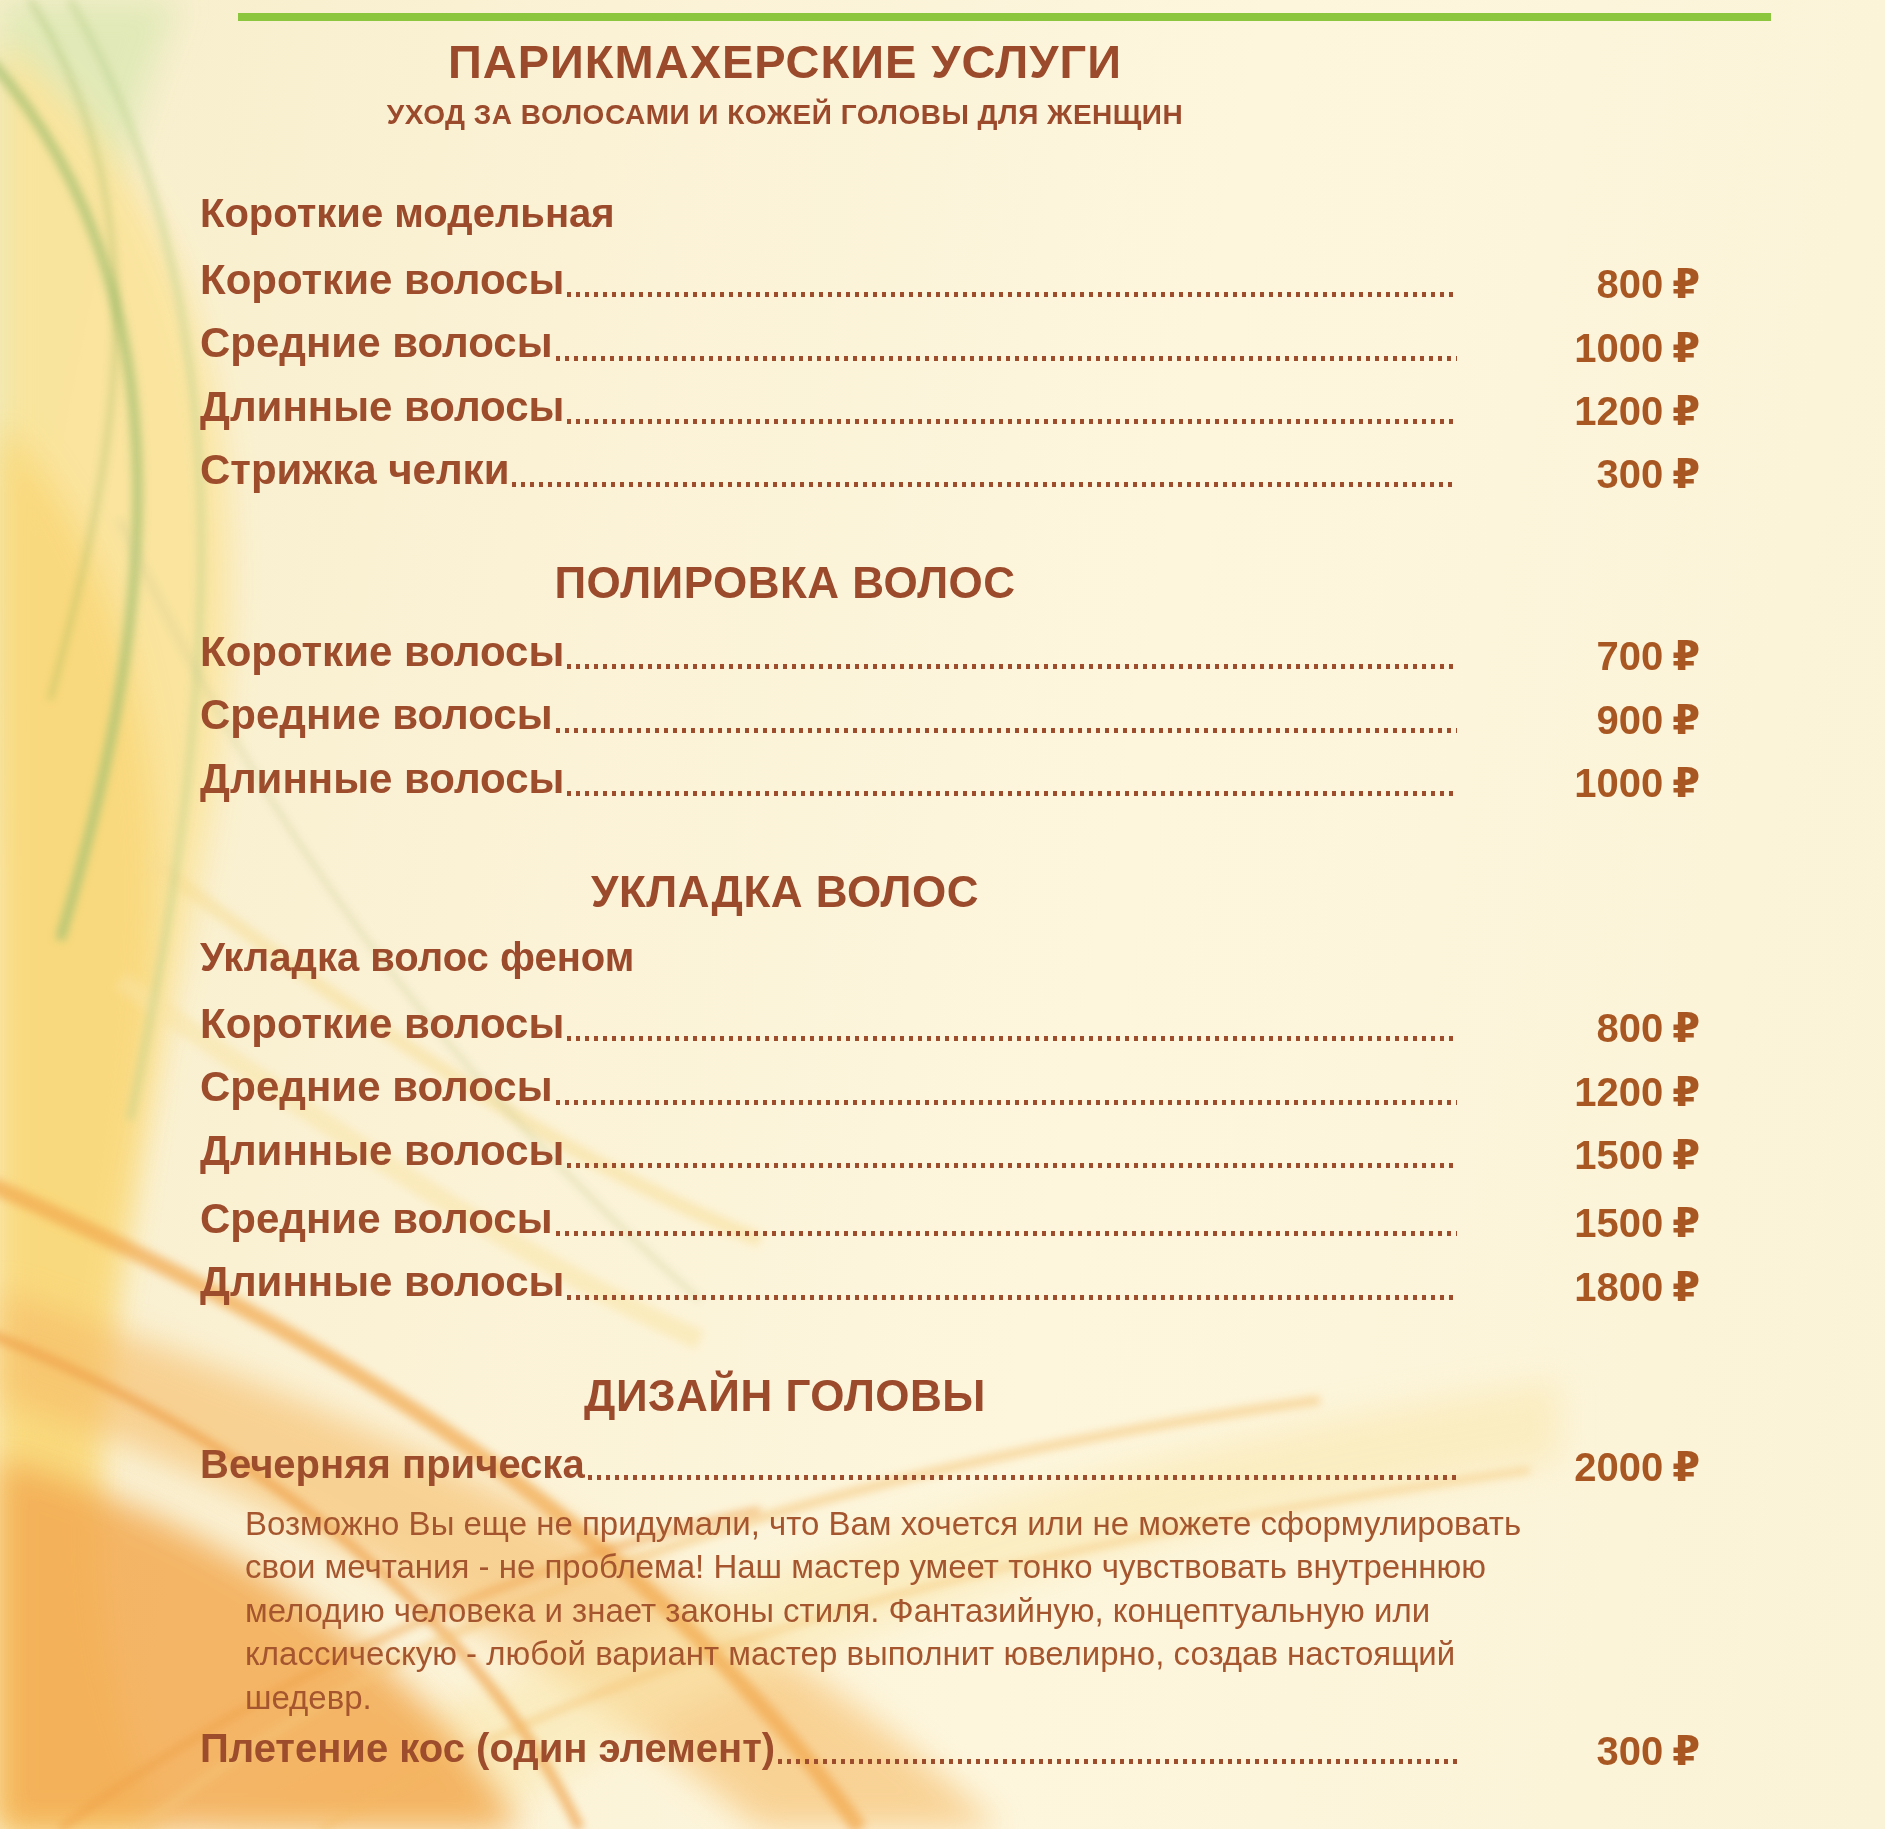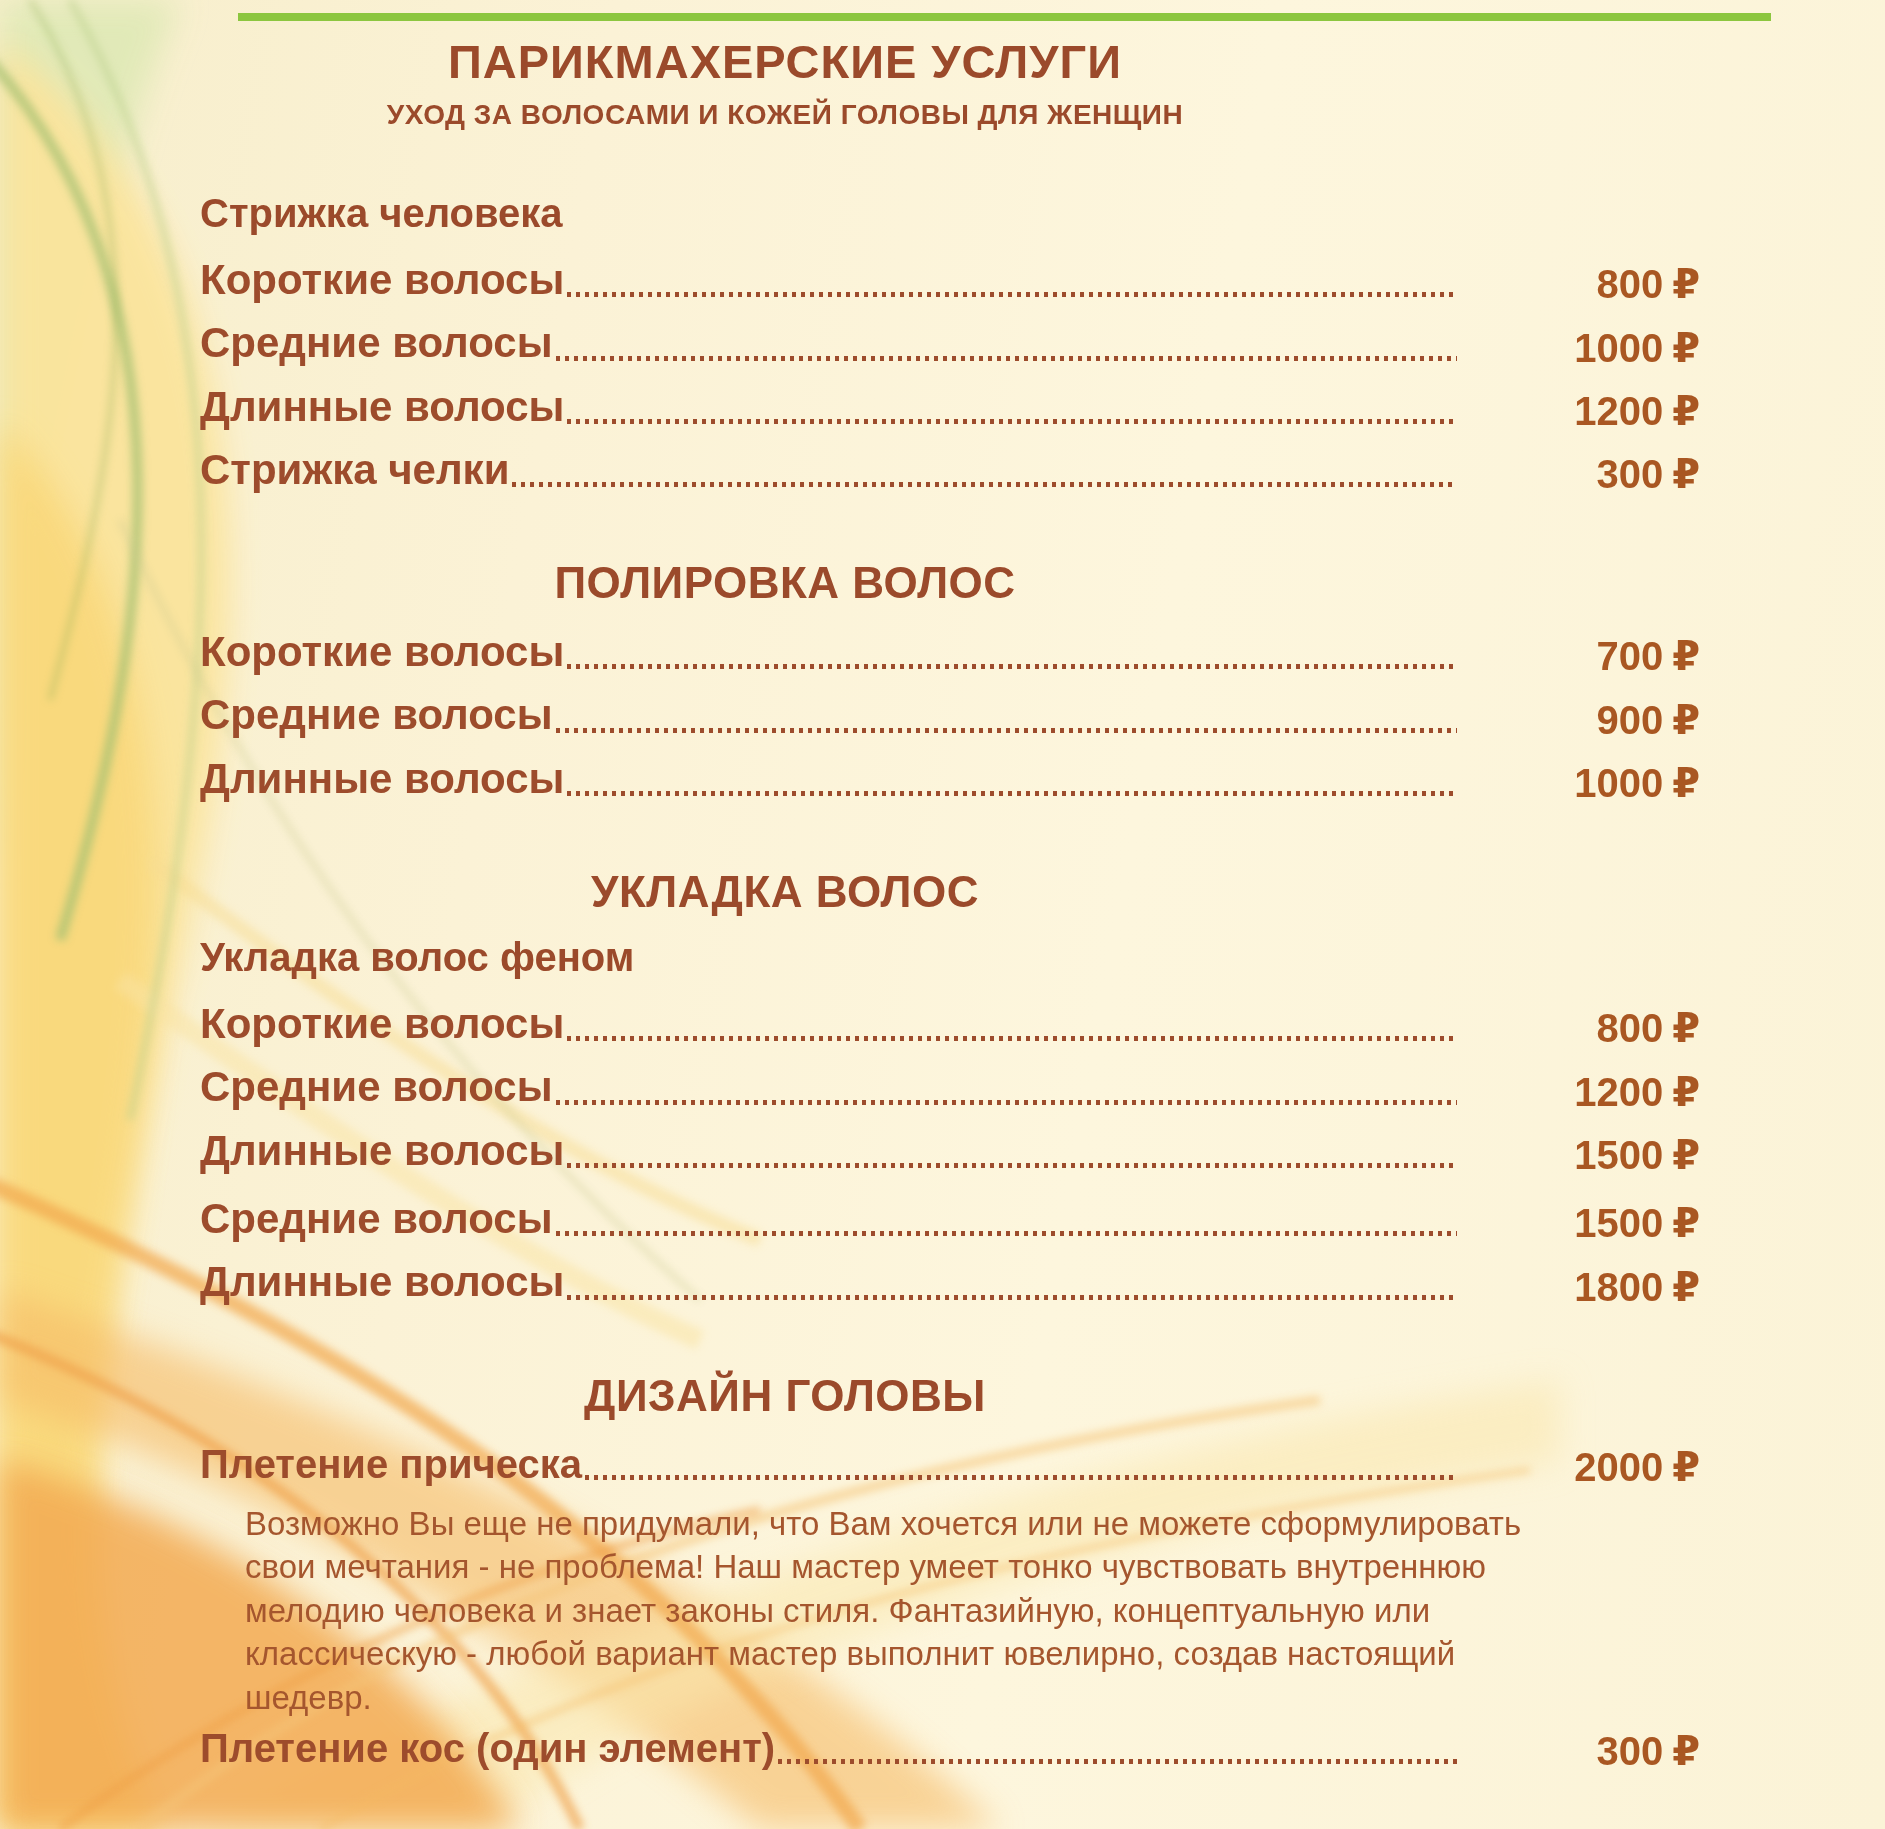--- a/index.html
+++ b/index.html
@@ -99,21 +99,21 @@
   <div class="green-rule"></div>
 
   <div class="content">
 
     <div class="center-col">
       <h1 class="title">ПАРИКМАХЕРСКИЕ УСЛУГИ</h1>
       <h2 class="subtitle">УХОД ЗА ВОЛОСАМИ И КОЖЕЙ ГОЛОВЫ ДЛЯ ЖЕНЩИН</h2>
     </div>
 
     <div class="center-col"></div>
-    <h3 class="sub-heading">Стрижка человека</h3>
+    <h3 class="sub-heading">Короткие модельная</h3>
     <div class="rows">
       <div class="row">
         <span class="label">Короткие волосы</span>
         <span class="leader"></span>
         <span class="price"><span>800</span><span class="rub">₽</span></span>
       </div>
       <div class="row">
         <span class="label">Средние волосы</span>
         <span class="leader"></span>
         <span class="price"><span>1000</span><span class="rub">₽</span></span>
@@ -184,21 +184,21 @@
         <span class="leader"></span>
         <span class="price"><span>1800</span><span class="rub">₽</span></span>
       </div>
     </div>
 
     <div class="center-col">
       <h2 class="section-heading">ДИЗАЙН ГОЛОВЫ</h2>
     </div>
     <div class="rows">
       <div class="row row-lg">
-        <span class="label">Плетение прическа</span>
+        <span class="label">Вечерняя прическа</span>
         <span class="leader"></span>
         <span class="price"><span>2000</span><span class="rub">₽</span></span>
       </div>
       <p class="desc">Возможно Вы еще не придумали, что Вам хочется или не можете сформулировать свои мечтания - не проблема! Наш мастер умеет тонко чувствовать внутреннюю мелодию человека и знает законы стиля. Фантазийную, концептуальную или классическую - любой вариант мастер выполнит ювелирно, создав настоящий шедевр.</p>
       <div class="row row-lg">
         <span class="label">Плетение кос (один элемент)</span>
         <span class="leader"></span>
         <span class="price"><span>300</span><span class="rub">₽</span></span>
       </div>
     </div>

